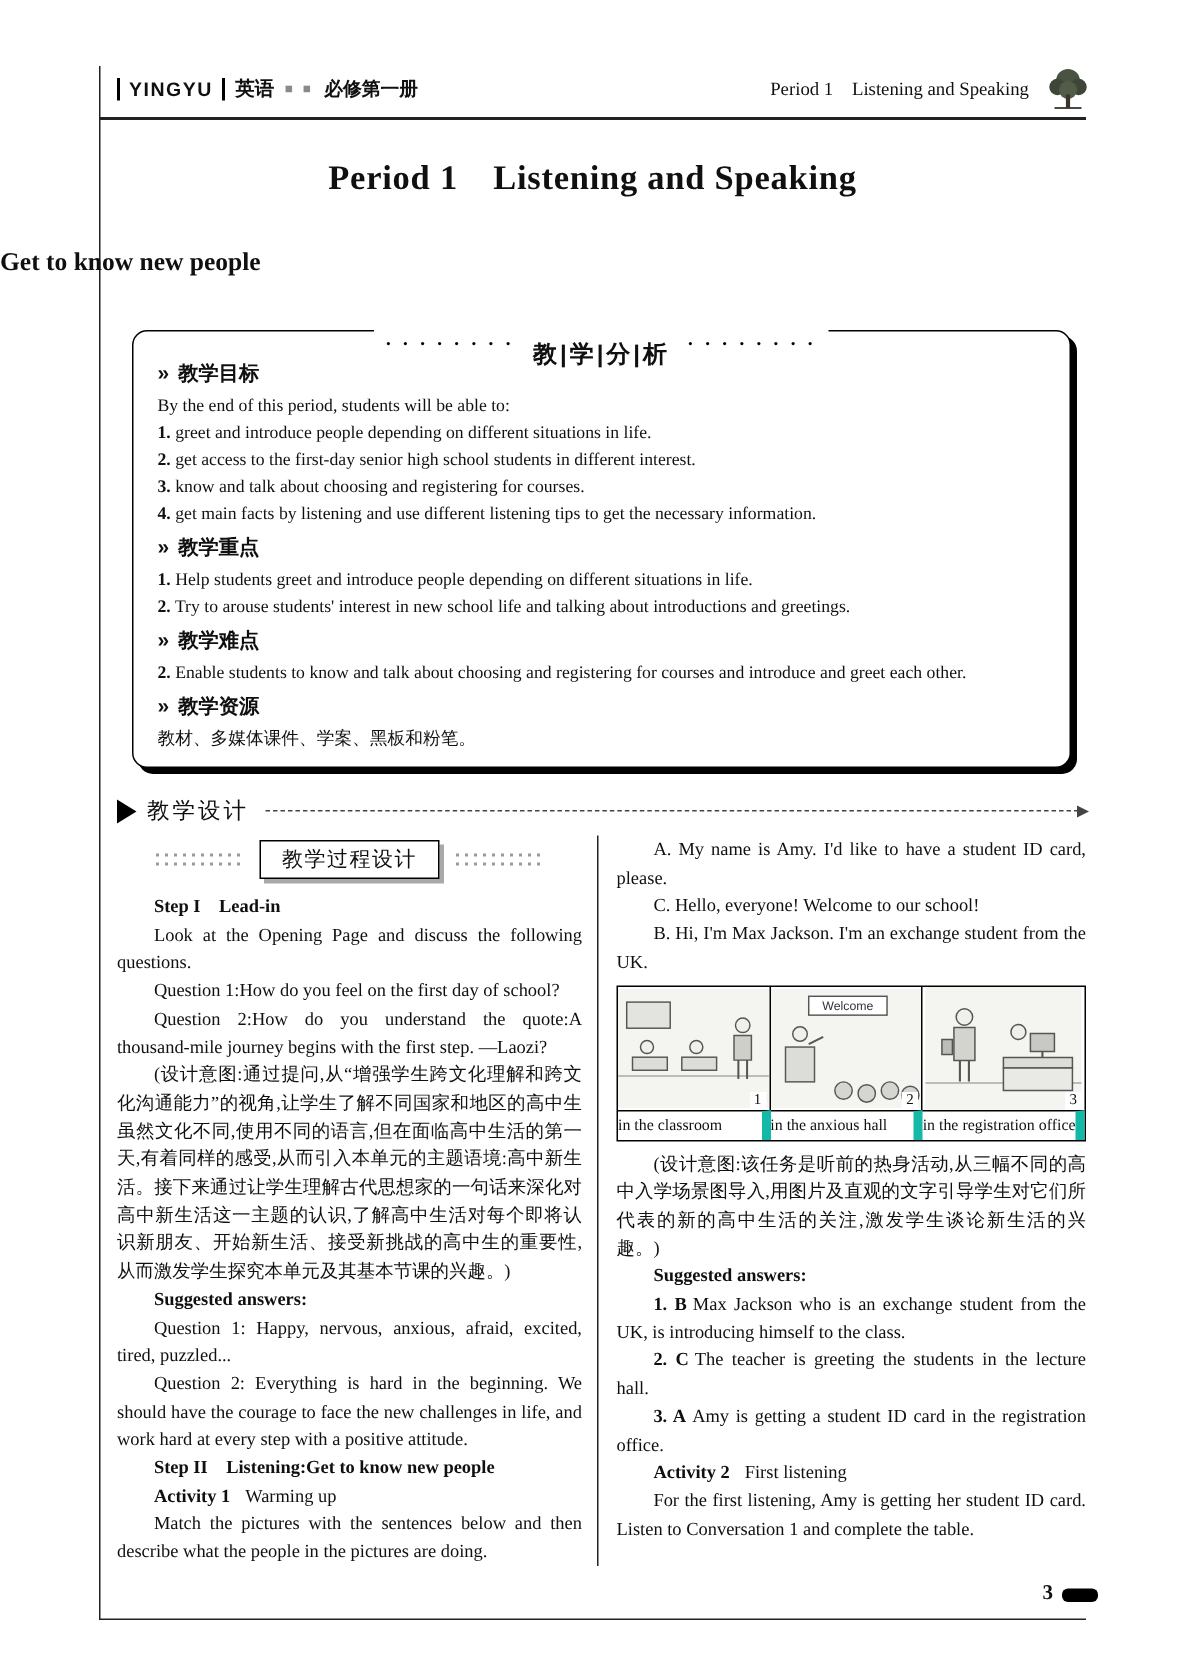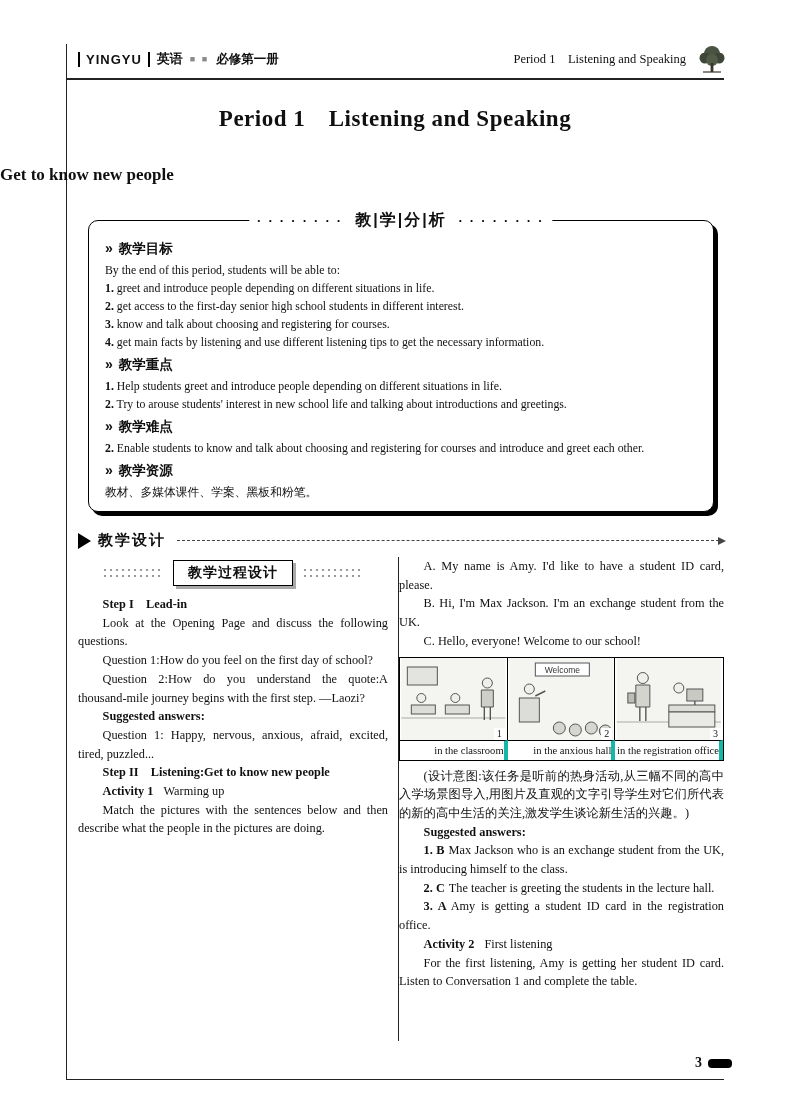--- a/index.html
+++ b/index.html
@@ -30,66 +30,66 @@
               font-size:17px; font-weight:bold; }
 
   
   .analysis-box { position:absolute; left:88px; top:220px; width:626px;
                   border:1.5px solid #000; border-radius:10px; background:#fff;
                   box-shadow:4px 4px 0 #000; padding:14px 16px 10px; }
   .tab { position:absolute; top:-11px; left:50%; transform:translateX(-50%);
          background:#fff; padding:0 8px; display:flex; align-items:center; gap:12px; white-space:nowrap; }
   .tab-dots { font-size:9px; letter-spacing:3px; color:#000; line-height:20px; }
   .tab-title { font-size:16px; font-weight:bold; letter-spacing:2px;
-               font-family:"Liberation Sans", sans-serif; }
+               font-family:"Liberation Sans", sans-serif;margin-top:16px; }
   .sec-head { display:flex; align-items:baseline; gap:6px; margin:5px 0 3px;
               font-family:"Liberation Sans", sans-serif; font-weight:bold; font-size:13.5px; }
   .chev { font-weight:bold; font-size:14px; }
   .box-line { font-size:11.8px; line-height:18px; text-align:justify; }
   .box-line b { font-weight:bold; }
 
   
   .design-banner { position:absolute; left:78px; width:646px; top:531px;
                    display:flex; align-items:center; gap:7px; }
   .flag { width:0; height:0; border-top:8px solid transparent; border-bottom:8px solid transparent;
           border-left:13px solid #000; }
-  .banner-text { font-weight:bold; font-size:15px; letter-spacing:2px;
+  .banner-text { font-weight:normal; font-size:15px; letter-spacing:2px;
                  font-family:"Liberation Sans", sans-serif; }
   .banner-line { flex:1; position:relative; height:0; border-top:1.2px dashed #444; margin-left:4px; }
   .banner-line::after { content:""; position:absolute; right:-2px; top:-4.5px;
           border-left:8px solid #444; border-top:4px solid transparent; border-bottom:4px solid transparent; }
 
   
   .columns { position:absolute; left:78px; top:557px; width:646px; min-height:484px; display:flex; }
   .col-left { width:320px; padding-right:10px; }
-  .col-right { width:326px; border-left:1px solid #222; }
+  .col-right { width:326px; border-left:1px solid #222; padding-left:12px; }
 
   .para { font-size:12.3px; line-height:18.7px; text-indent:2em; text-align:justify; }
   .bold { font-weight:bold; }
   .act-name { margin-left:10px; }
   .ans-text { margin-left:4px; }
 
   .process-row { display:flex; align-items:center; justify-content:center; gap:9px; margin:3px 0 9px; }
   .dot-band { width:62px; height:13px;
               background-image:radial-gradient(circle, #9a9a9a 1px, transparent 1.3px);
               background-size:6px 6px; }
   .process-box { border:1.3px solid #000; box-shadow:3px 3px 0 #a9a9a9;
-                 padding:3px 14px; font-weight:bold; font-size:14px; letter-spacing:1px;
+                 padding:3px 14px; font-weight:normal; font-size:14px; letter-spacing:1px;
                  font-family:"Liberation Sans", sans-serif; background:#fff; }
 
   
   .pic-table { margin:6px 0; border:1px solid #000; display:grid;
                grid-template-columns:1fr 1fr 1fr; background:#fff; }
   .pic-cell { position:relative; height:82px; border-right:1px solid #000; overflow:hidden; }
   .no-r { border-right:none; }
   .pic-cell svg { display:block; width:100%; height:100%; }
   .pic-num { position:absolute; right:2px; bottom:0; font-size:10px; line-height:12px;
              background:#fff; padding:0 3px; }
-  .cap-cell { border-top:1px solid #000; border-right:4px solid #14b8a6;
-              text-align:right; font-size:10.6px; line-height:19px; height:20px; white-space:nowrap; }
+  .cap-cell { border-top:1px solid #000; border-right:6px solid #14b8a6;
+              text-align:left; font-size:10.6px; line-height:19px; height:20px; white-space:nowrap; }
 
   
   .footer { position:absolute; right:58px; top:1055px; display:flex; align-items:center; gap:6px; }
   .pagenum { font-weight:bold; font-size:14px; }
   .pill { width:24px; height:9px; background:#000; border-radius:4px; }
 </style>
 </head>
 <body>
 
 <div class="page">
@@ -166,31 +166,33 @@
     <div class="col-left">
       <div class="process-row">
         <span class="dot-band"></span>
         <span class="process-box">教学过程设计</span>
         <span class="dot-band"></span>
       </div>
       <p class="para bold">Step I　Lead-in</p>
       <p class="para">Look at the Opening Page and discuss the following questions.</p>
       <p class="para">Question 1:How do you feel on the first day of school?</p>
       <p class="para">Question 2:How do you understand the quote:A thousand-mile journey begins with the first step. —Laozi?</p>
+      <p class="para">(设计意图:通过提问,从“增强学生跨文化理解和跨文化沟通能力”的视角,让学生了解不同国家和地区的高中生虽然文化不同,使用不同的语言,但在面临高中生活的第一天,有着同样的感受,从而引入本单元的主题语境:高中新生活。接下来通过让学生理解古代思想家的一句话来深化对高中新生活这一主题的认识,了解高中生活对每个即将认识新朋友、开始新生活、接受新挑战的高中生的重要性,从而激发学生探究本单元及其基本节课的兴趣。)</p>
       <p class="para bold">Suggested answers:</p>
       <p class="para">Question 1: Happy, nervous, anxious, afraid, excited, tired, puzzled...</p>
+      <p class="para">Question 2: Everything is hard in the beginning. We should have the courage to face the new challenges in life, and work hard at every step with a positive attitude.</p>
       <p class="para bold">Step II　Listening:Get to know new people</p>
       <p class="para"><b>Activity 1</b><span class="act-name">Warming up</span></p>
       <p class="para">Match the pictures with the sentences below and then describe what the people in the pictures are doing.</p>
     </div>
 
     <div class="col-right">
       <p class="para">A. My name is Amy. I'd like to have a student ID card, please.</p>
+      <p class="para">C. Hello, everyone! Welcome to our school!</p>
       <p class="para">B. Hi, I'm Max Jackson. I'm an exchange student from the UK.</p>
-      <p class="para">C. Hello, everyone! Welcome to our school!</p>
 
       <div class="pic-table">
         <div class="pic-cell">
           <svg viewBox="0 0 104 82">
             <rect x="0" y="0" width="104" height="82" fill="#f4f4f1"></rect>
             <line x1="0" y1="60" x2="104" y2="60" stroke="#aaa" stroke-width="1"></line>
             <rect x="6" y="9" width="30" height="18" fill="#e3e3df" stroke="#555"></rect>
             <rect x="10" y="47" width="24" height="9" fill="#dcdcd8" stroke="#555"></rect>
             <rect x="44" y="47" width="24" height="9" fill="#dcdcd8" stroke="#555"></rect>
             <circle cx="20" cy="40" r="4.5" fill="#efefec" stroke="#555"></circle>

